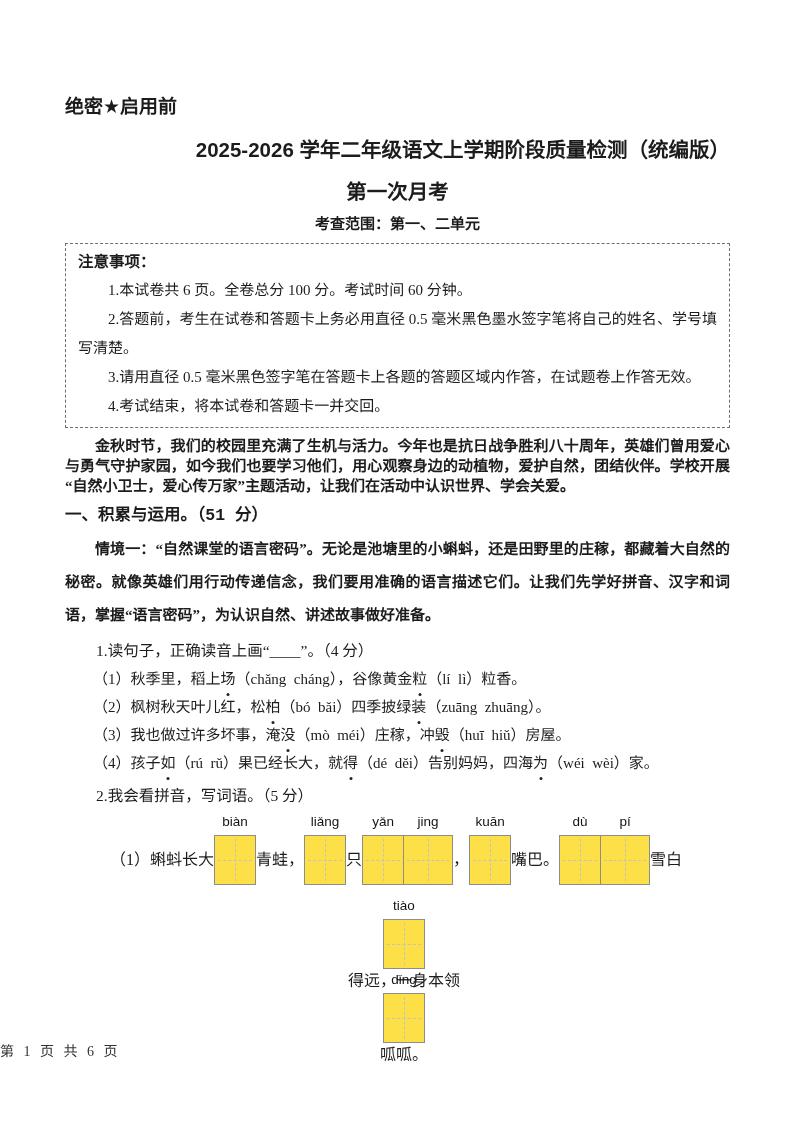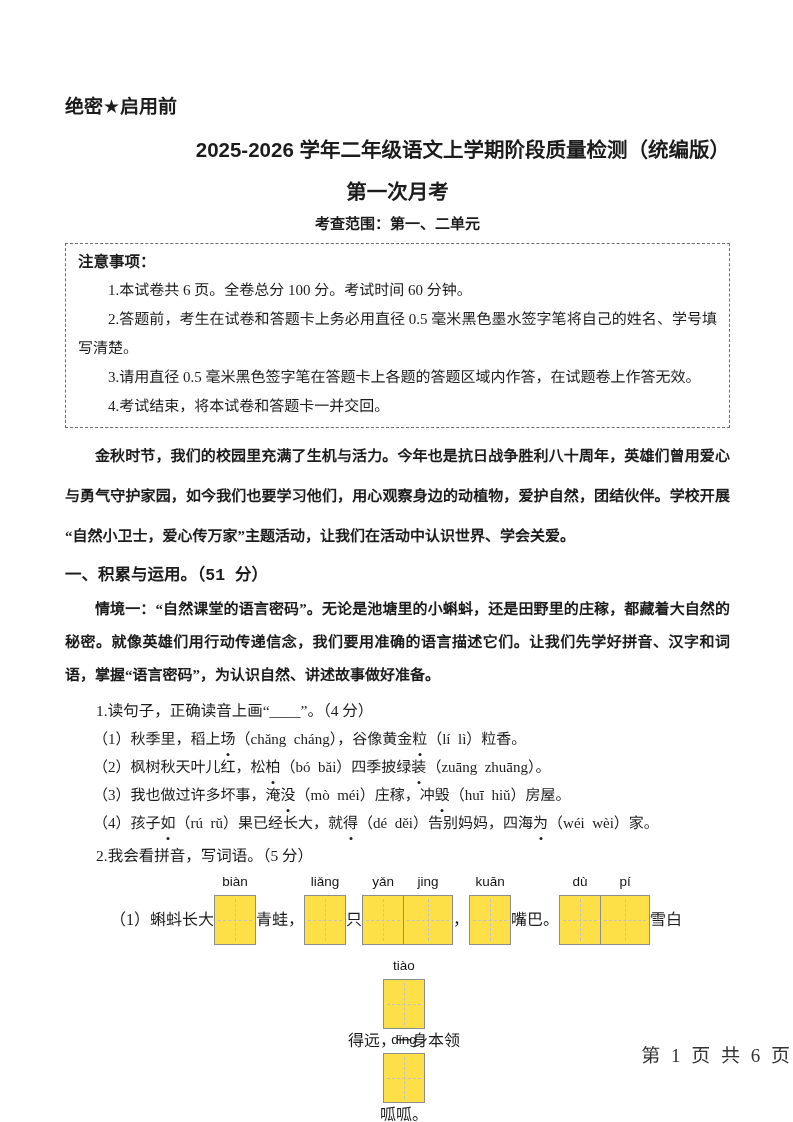--- a/index.html
+++ b/index.html
@@ -20,21 +20,21 @@
     text-align:center;font-family:"Liberation Sans","DejaVu Sans",sans-serif;
     font-weight:bold;font-size:20.5px;margin-top:14px;line-height:28px;
   }
   .scope{text-align:center;margin-top:8px;font-size:15px;font-weight:bold;line-height:20px;}
   .notice-box{
     margin-top:9px;border:1.5px dashed #6f6f6f;padding:3px 12px 6px 12px;
     font-size:15px;line-height:29px;
   }
   .notice-title{font-family:"Liberation Sans","DejaVu Sans",sans-serif;font-weight:bold;font-size:15.5px;}
   .notice-item{margin:0;text-indent:2em;text-align:justify;}
-  .intro{margin:8px 0 0 0;font-weight:bold;font-size:15px;line-height:40px;text-indent:2em;text-align:justify;}
+  .intro{margin:8px 0 0 0;font-weight:bold;font-size:15px;line-height:20px;text-indent:2em;text-align:justify;}
   .section-heading{
     margin-top:8px;font-family:Liberation Mono, monospace;
     font-weight:bold;font-size:16.5px;line-height:24px;
   }
   .situation{margin:5px 0 0 0;font-weight:bold;font-size:15px;line-height:33px;text-indent:2em;text-align:justify;}
   .q-heading{margin-top:5px;font-size:15.5px;line-height:28px;text-indent:2em;}
   .q-item{font-size:15px;line-height:28px;white-space:pre;margin-left:28px;}
   .em-dot{position:relative;display:inline-block;}
   .em-dot::after{
     content:'';position:absolute;left:50%;transform:translateX(-50%);
@@ -54,22 +54,22 @@
   }
   .box-cell::after{
     content:'';position:absolute;top:50%;left:3px;right:3px;border-top:1px dashed #c2c2c2;
   }
   .pinyin-label{
     position:absolute;top:-22px;left:50%;transform:translateX(-50%);
     font-family:"Liberation Sans","DejaVu Sans",sans-serif;
     font-size:13.5px;color:#141414;white-space:nowrap;font-weight:500;
   }
   .footer{
-    position:absolute;left:0;right:0;top:1040px;text-align:right;
-    font-size:19px;letter-spacing:3px;color:#333;
+    position:absolute;left:0;right:0;top:1040px;text-align:left;
+    font-size:14px;letter-spacing:3px;color:#333;
   }
 </style>
 </head>
 <body>
 
 <div class="page">
 
   <div class="secret">绝密★启用前</div>
 
   <div class="title1">2025-2026 学年二年级语文上学期阶段质量检测（统编版）</div>

